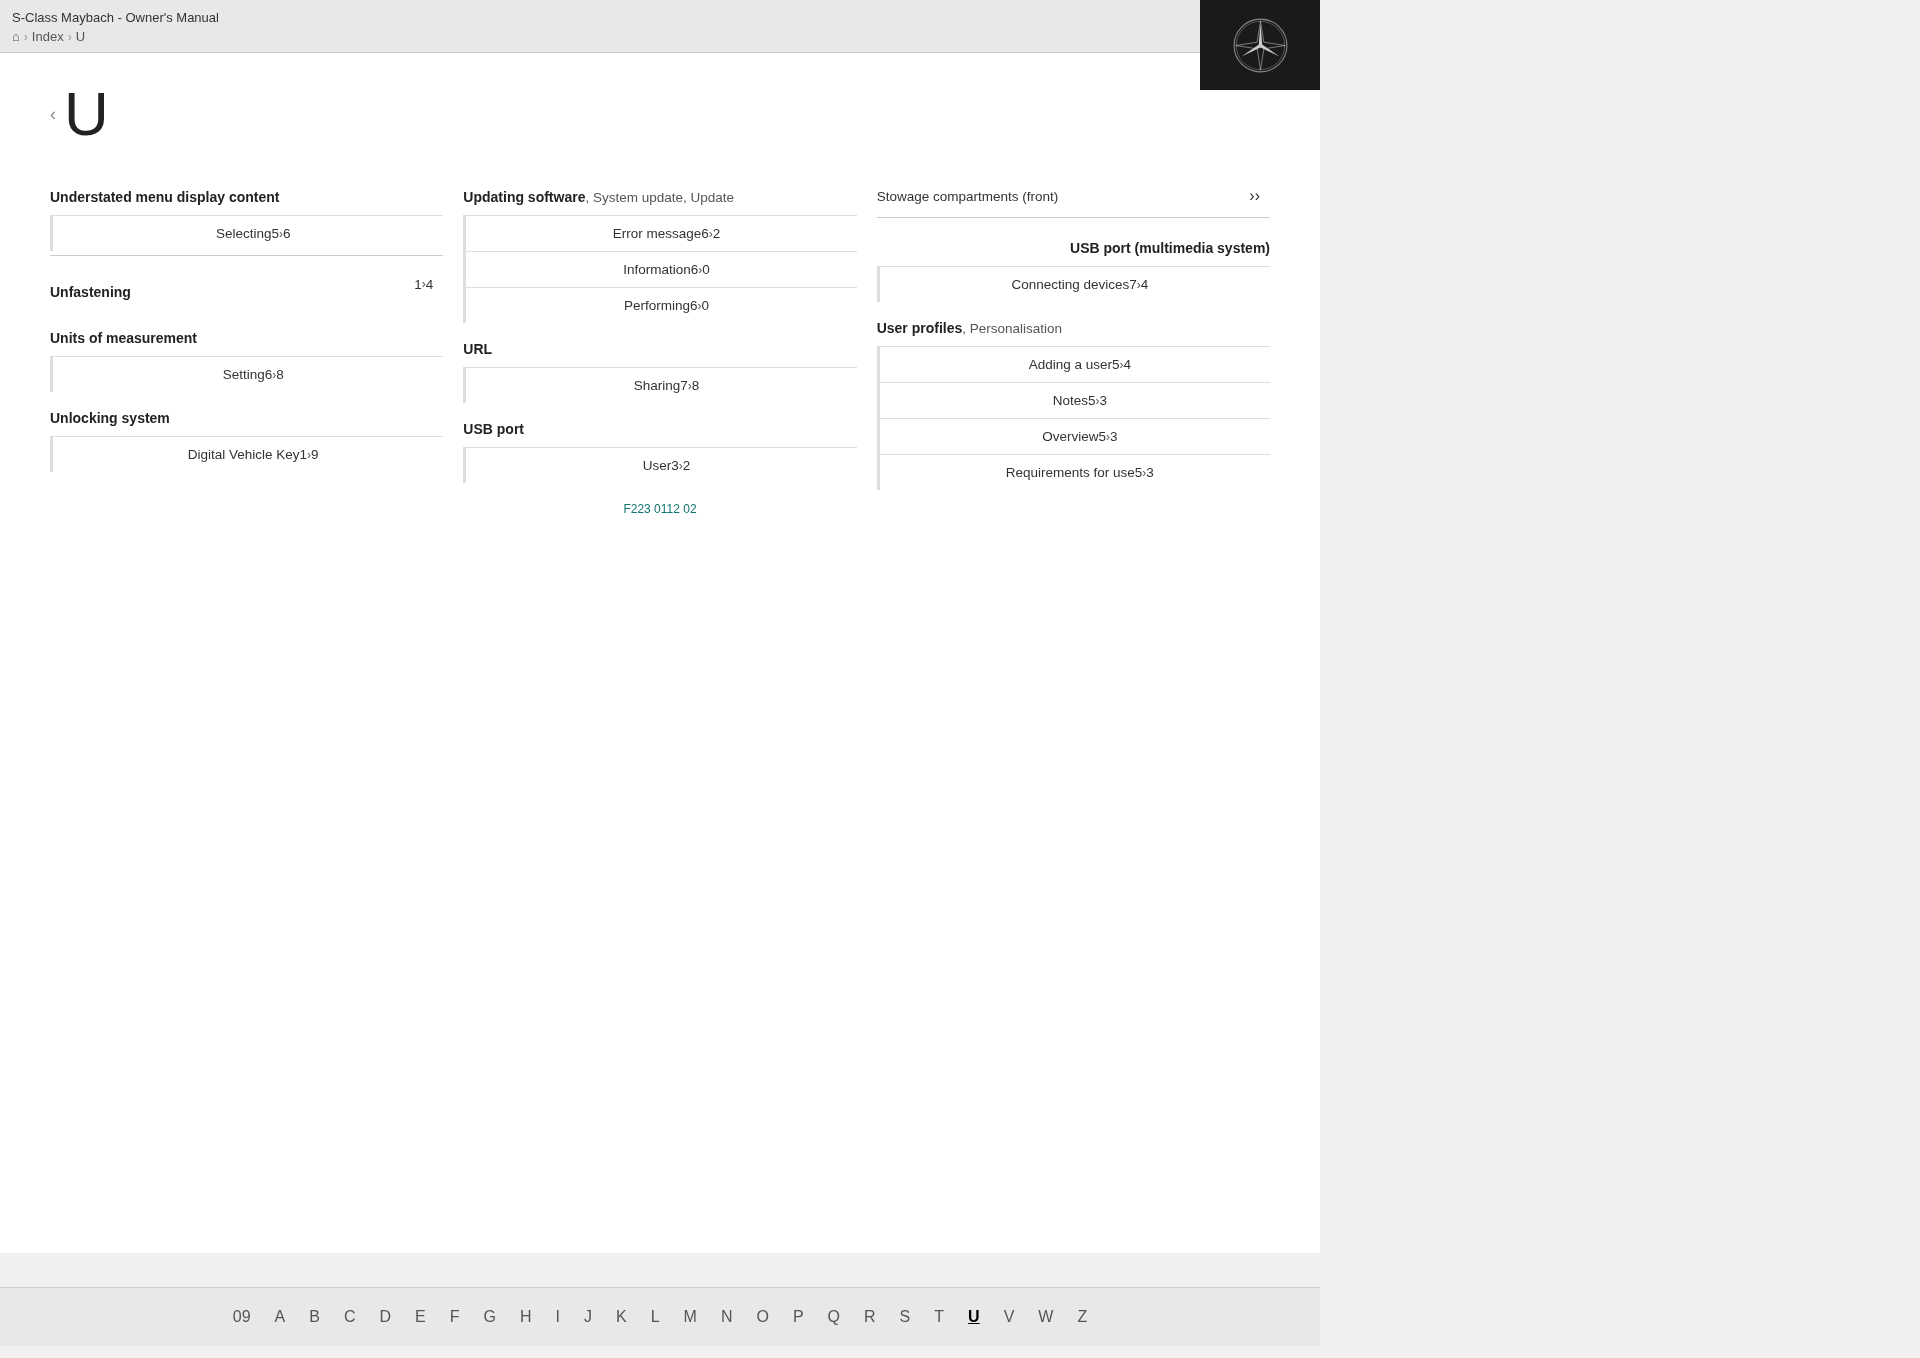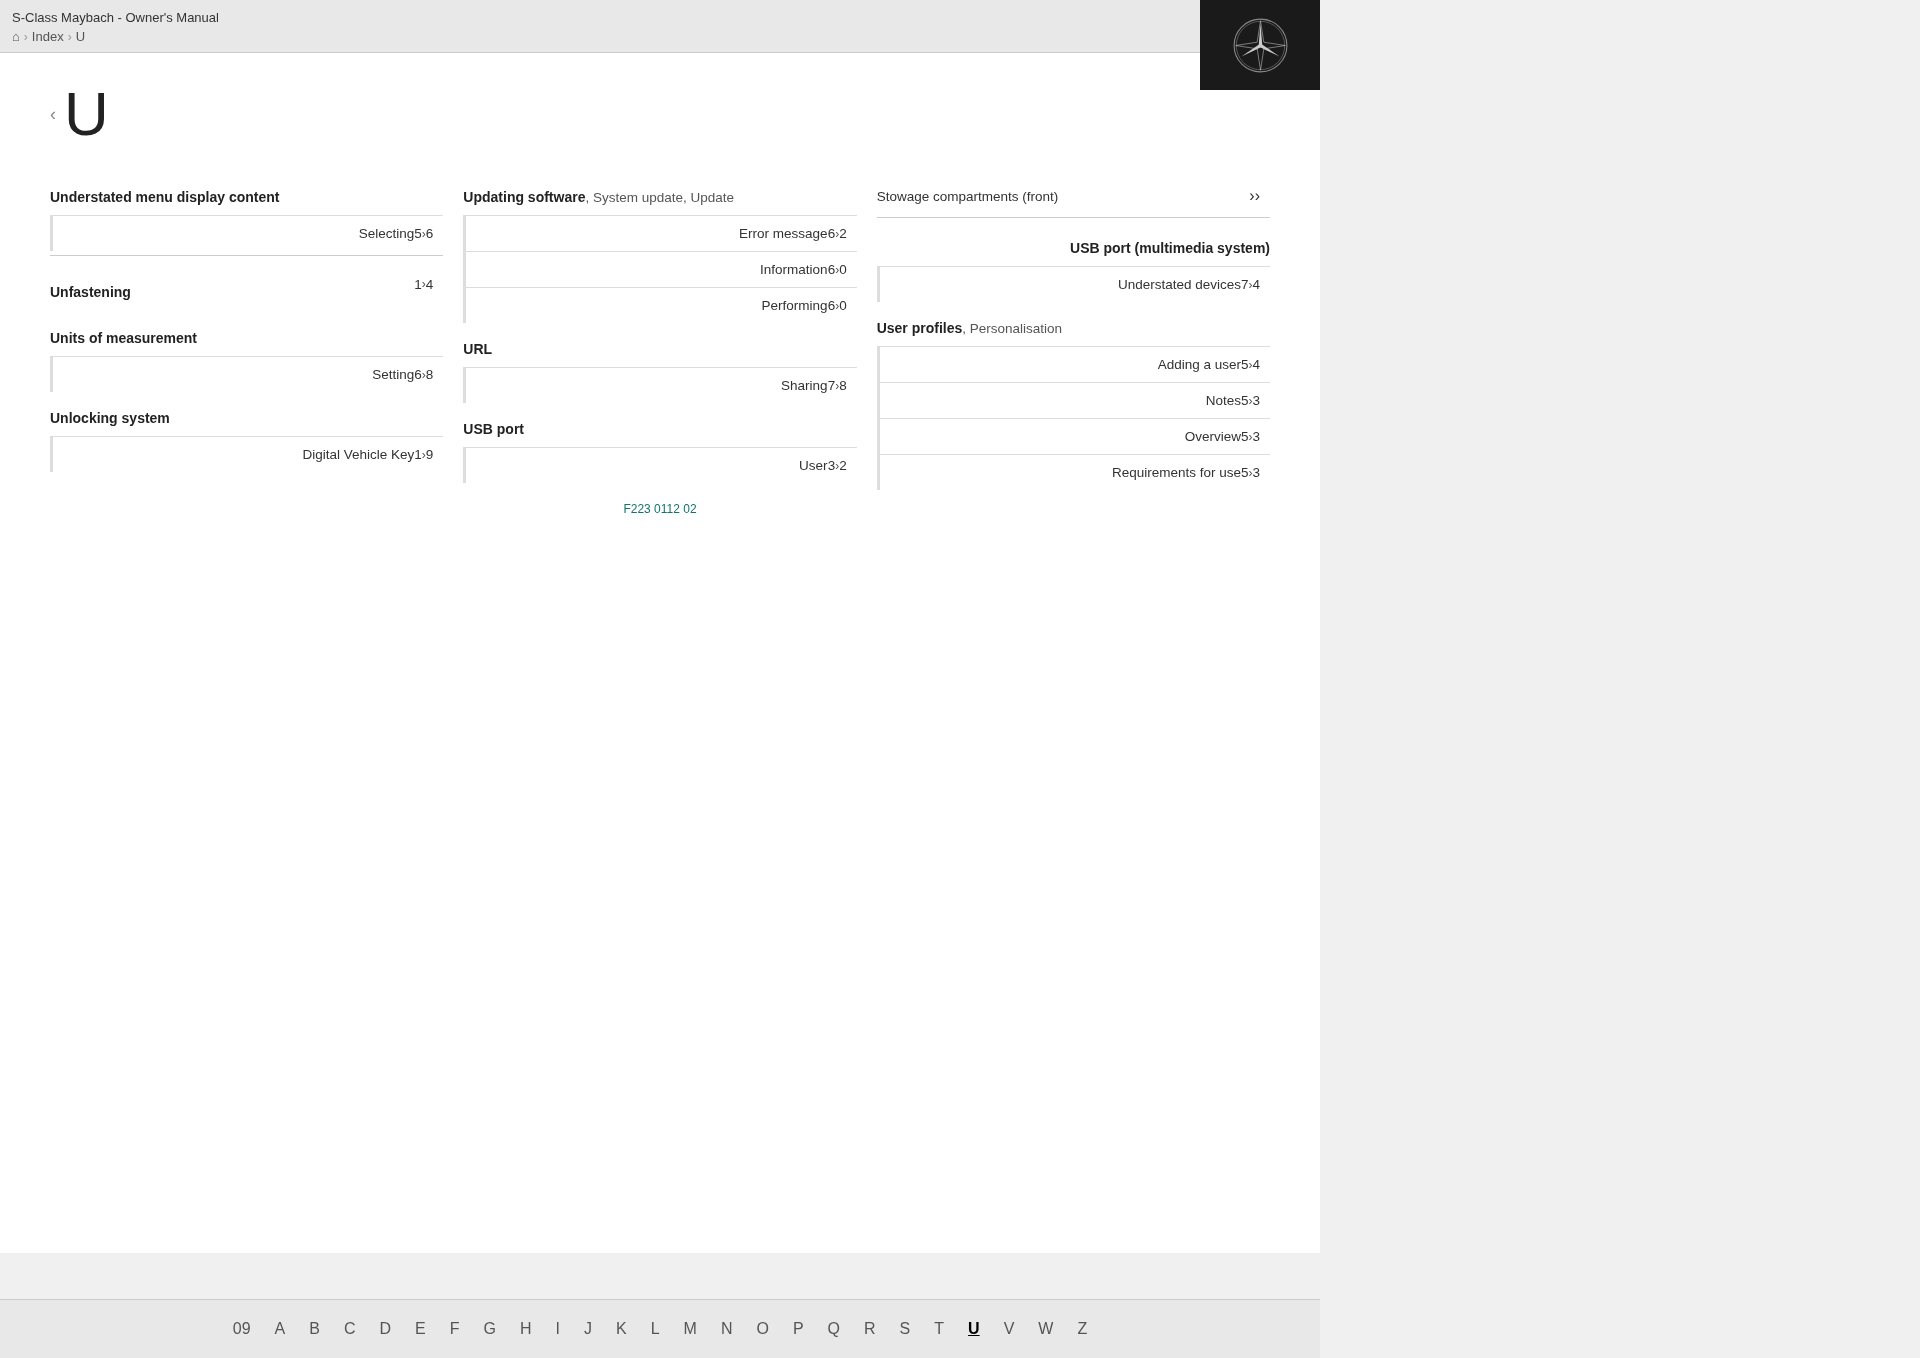--- a/index.html
+++ b/index.html
@@ -109,21 +109,21 @@
     }
     .section-heading:first-child {
       border-top: none;
       margin-top: 0;
     }
 
     
     .index-entry {
       display: flex;
       align-items: center;
-      justify-content: flex-end;
+      justify-content: center;
       padding: 10px 10px 10px 20px;
       border-top: 1px solid #ddd;
       cursor: pointer;
       background: #fff;
     }
     .entry-label {
       font-size: 13.5px;
       color: #333;
     }
     .entry-page {
@@ -156,21 +156,21 @@
     
     .alphabet-nav {
       background: #e8e8e8;
       border-top: 1px solid #ccc;
       padding: 18px 20px;
       display: flex;
       align-items: center;
       justify-content: center;
       gap: 16px;
       position: fixed;
-      bottom: 0;
+      bottom: 12px;
       width: 1320px;
     }
     .alpha-item {
       font-size: 16px;
       color: #555;
       cursor: pointer;
       padding: 2px 4px;
       font-weight: 400;
     }
     .alpha-item.active {
@@ -369,21 +369,21 @@
         <div class="top-entry" style="border-top:none;border-bottom:1px solid #ccc;margin-bottom:4px;">
           <span class="entry-label">Stowage compartments (front)</span>
           <span class="arrow-right-icon">››</span>
         </div>
       </div>
 
       <div class="section-block">
         <div class="section-heading" style="border-top:none;margin-top:0;text-align:right;">USB port (multimedia system)</div>
         <div class="sub-entries">
           <div class="index-entry">
-            <span class="entry-label">Understated devices</span>
+            <span class="entry-label">Connecting devices</span>
             <span class="entry-page">
               <span>7</span>
                 <span class="page-arrow">›</span>
                 <span>4</span>
             </span>
           </div>
         </div>
       </div>
 
       <div class="section-block">

